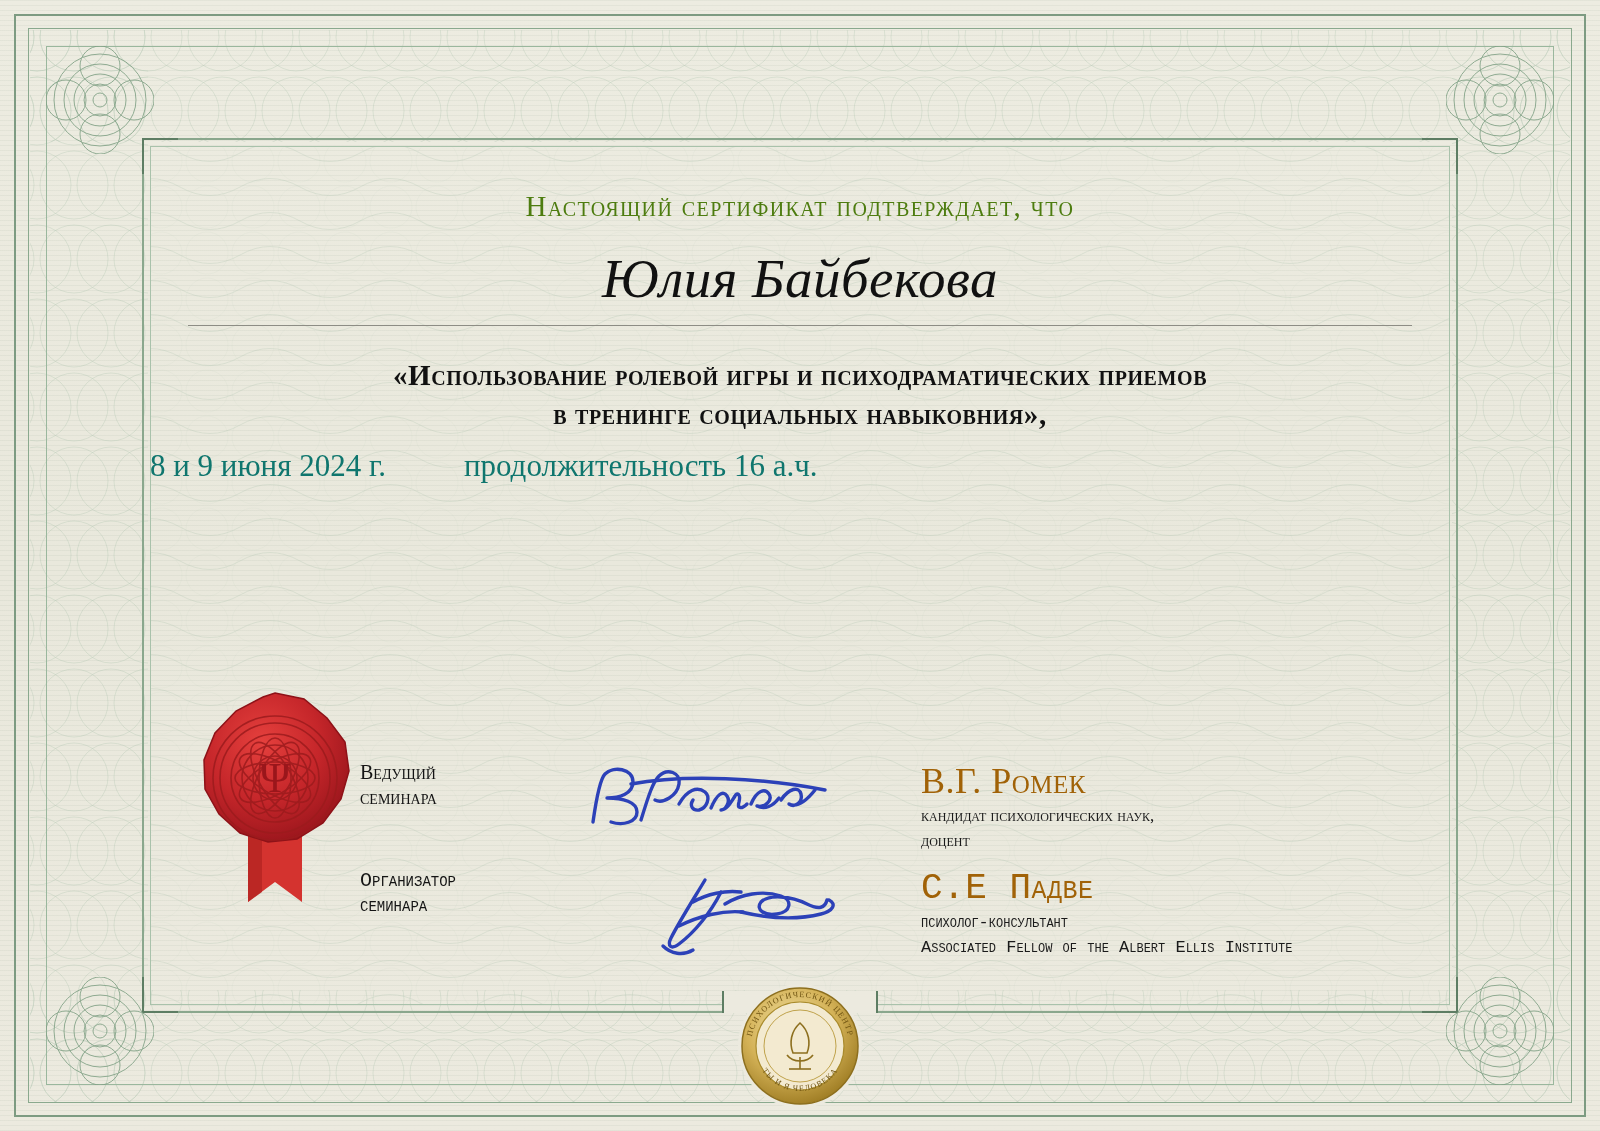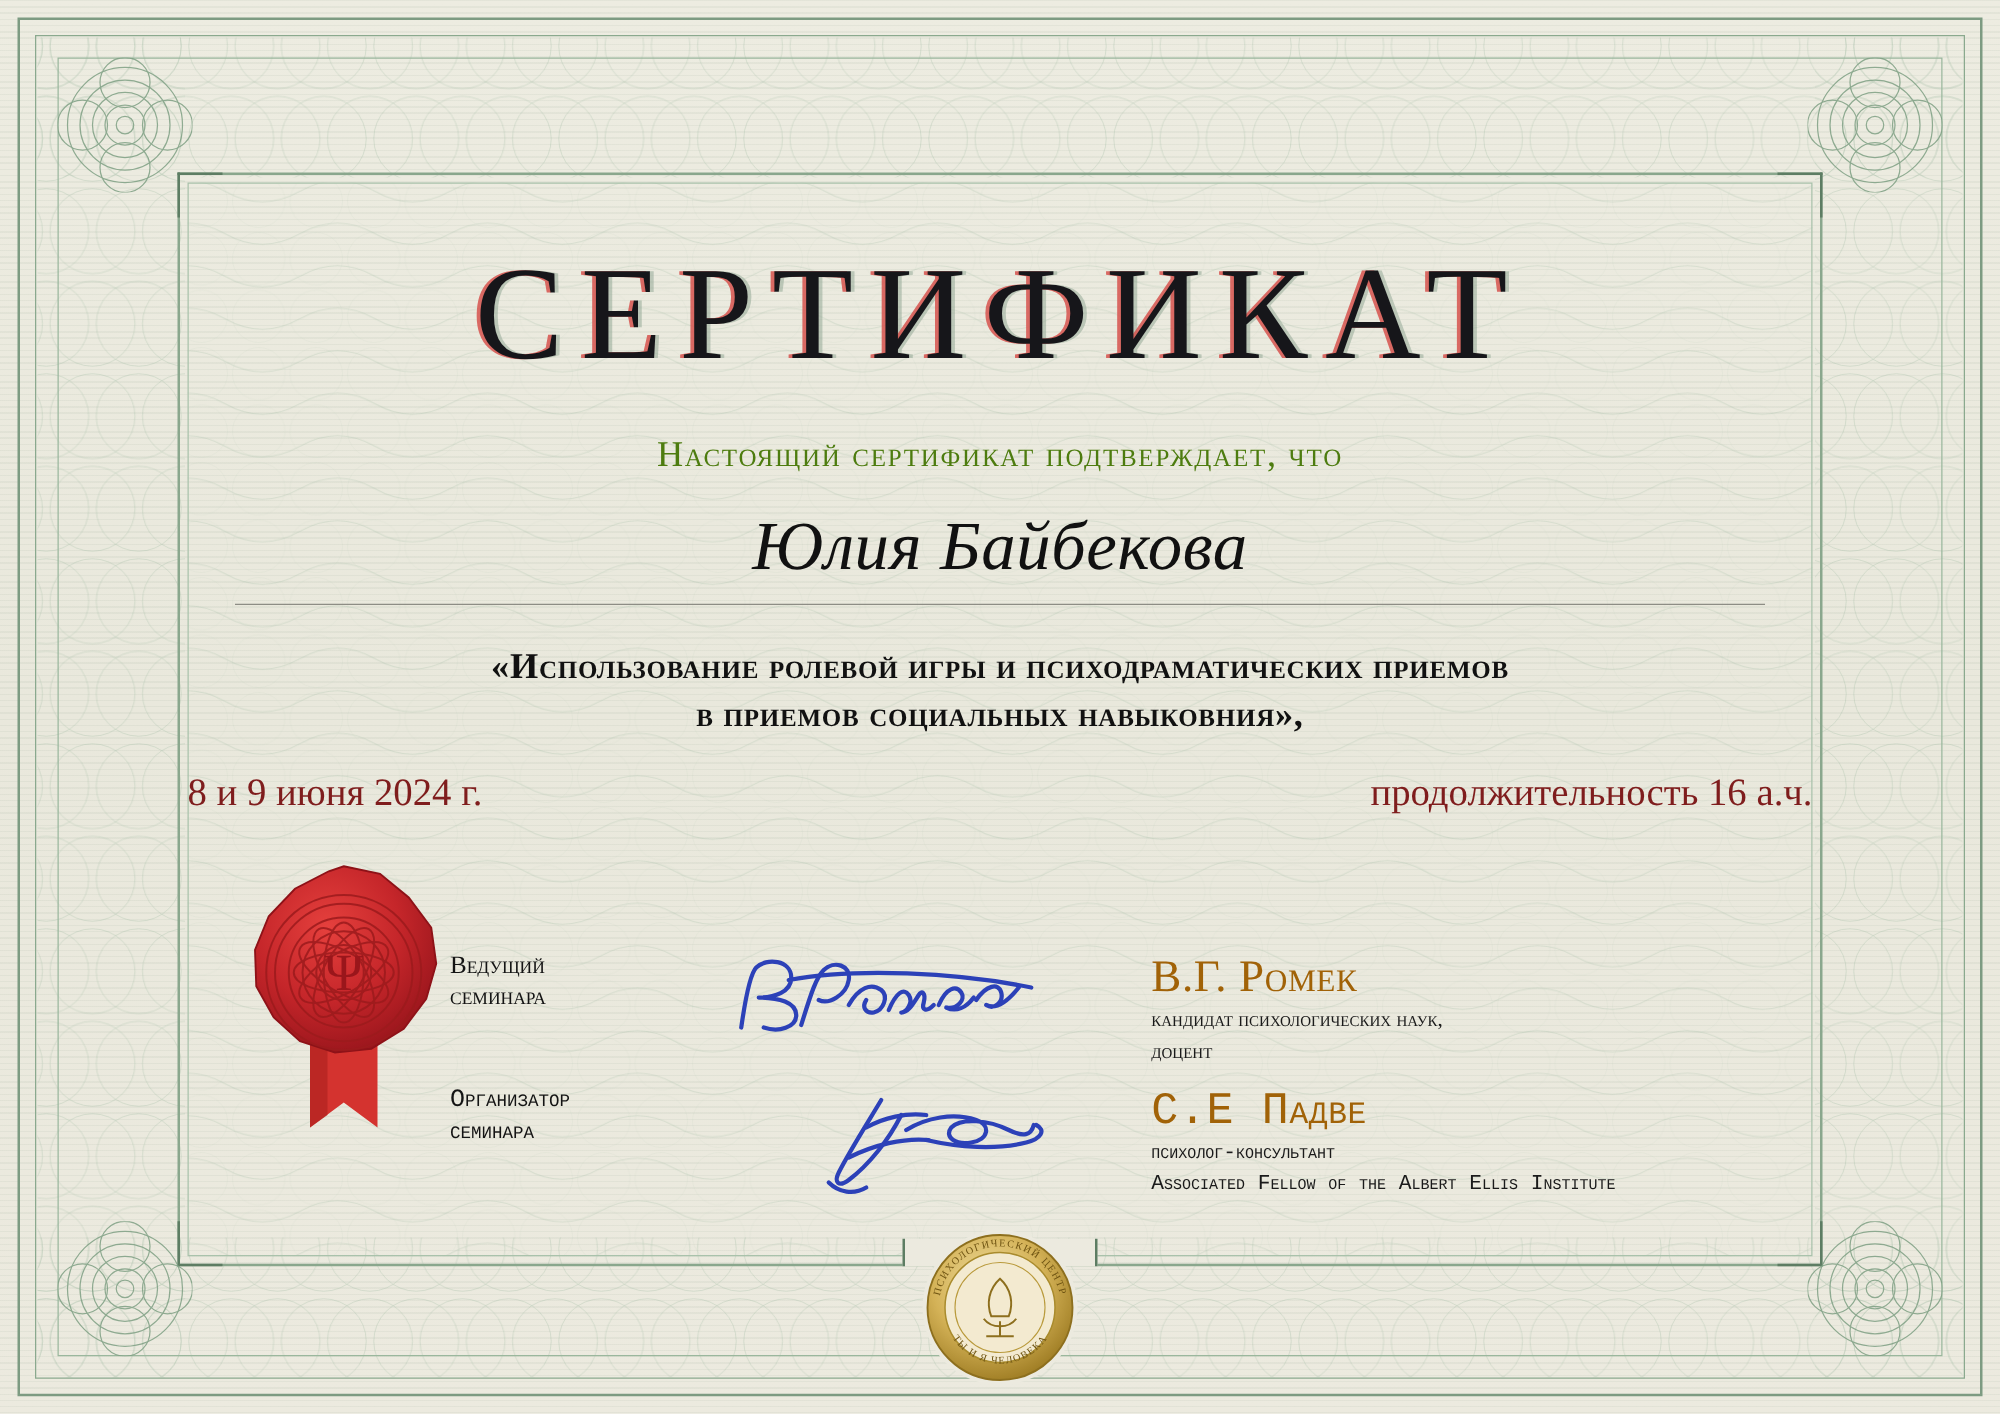--- a/index.html
+++ b/index.html
@@ -141,25 +141,25 @@
     font-size: 29px;
     letter-spacing: 0.6px;
     font-variant: small-caps;
     font-weight: bold;
     line-height: 1.35;
     color: #111;
     padding: 0 28px;
   }
 
   .date-row {
-    margin-top: 24px;
+    margin-top: 14px;
     font-size: 31px;
-    color: #7f1d1d;
+    color: #0f766e;
     display: flex;
-    justify-content: space-between;
+    justify-content: flex-start;
     gap: 78px;
   }
 
   
   .sig-area {
     position: absolute;
     left: 0; right: 0;
     top: 614px;
     height: 230px;
   }
@@ -325,33 +325,32 @@
       <circle cx="54" cy="54" r="7"></circle>
       <circle cx="20" cy="54" r="20"></circle>
         <circle cx="88" cy="54" r="20"></circle>
       <circle cx="54" cy="20" r="20"></circle>
         <circle cx="54" cy="88" r="20"></circle>
     </g>
   </svg>
 
   <div class="content">
 
-    <div class="title">СЕРТИФИКАТ</div>
 
     <div class="subtitle">Настоящий сертификат подтверждает, что</div>
 
     <div class="name-wrap">
       <div class="name">Юлия Байбекова</div>
       <div class="name-rule"></div>
     </div>
 
 
     <div class="seminar-title">
       <div>«Использование ролевой игры и психодраматических приемов</div>
-      <div>в приемов  социальных навыковния»,</div>
+      <div>в тренинге  социальных навыковния»,</div>
     </div>
 
     <div class="date-row">
       <div>8 и 9 июня 2024 г.</div>
       <div>продолжительность 16 а.ч.</div>
     </div>
 
     <div class="sig-area">
 
       <div class="sig-row r1">

